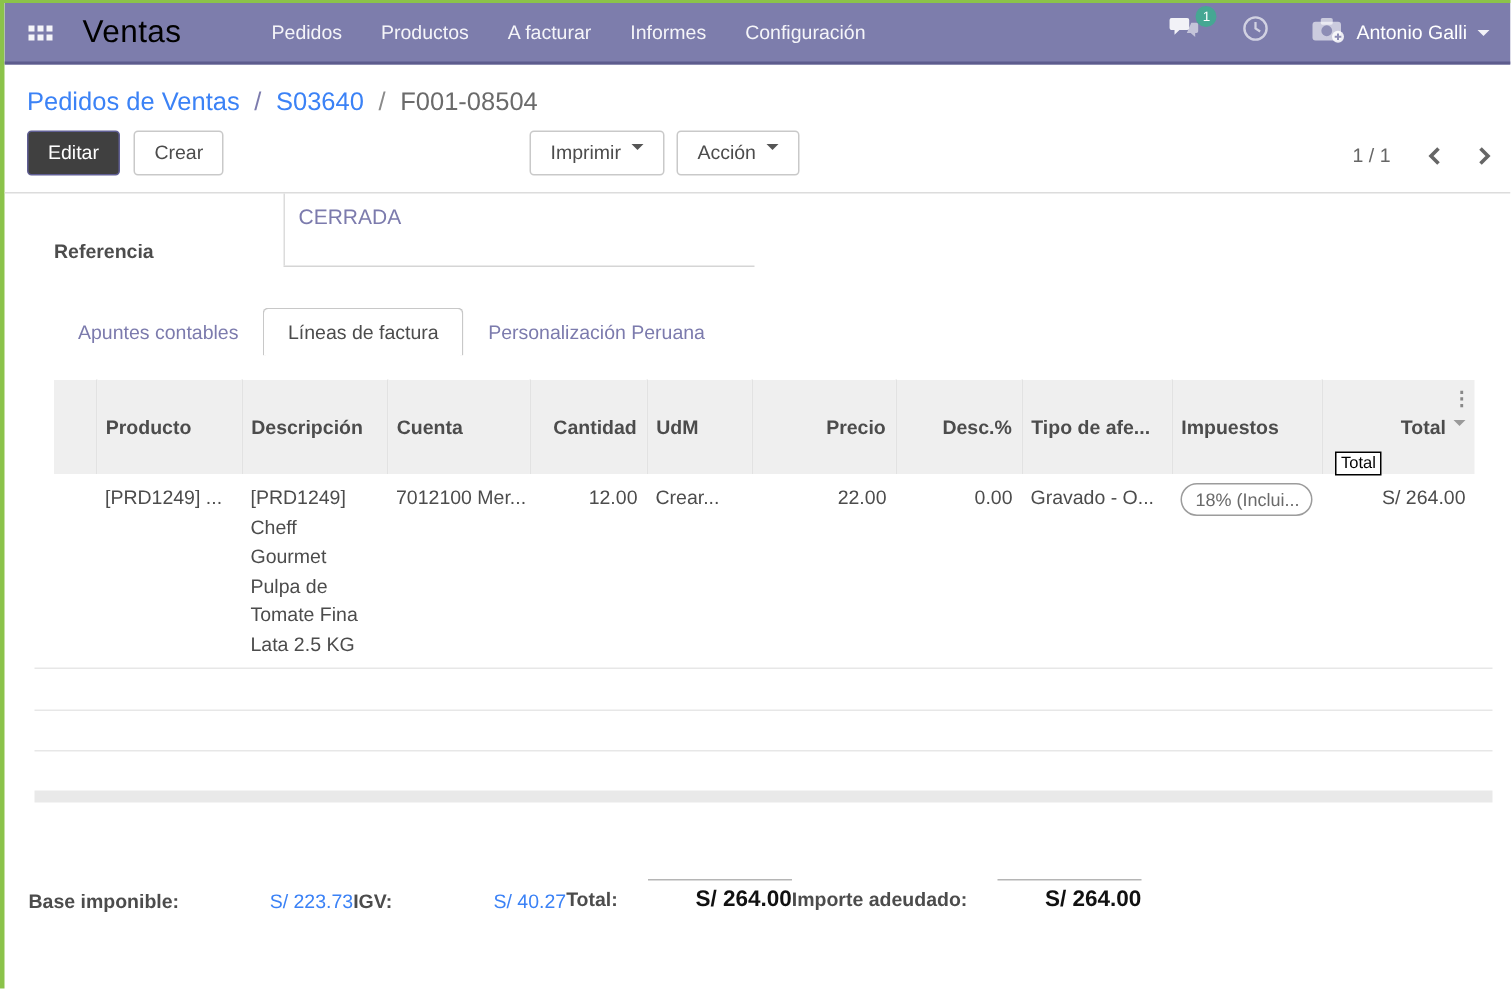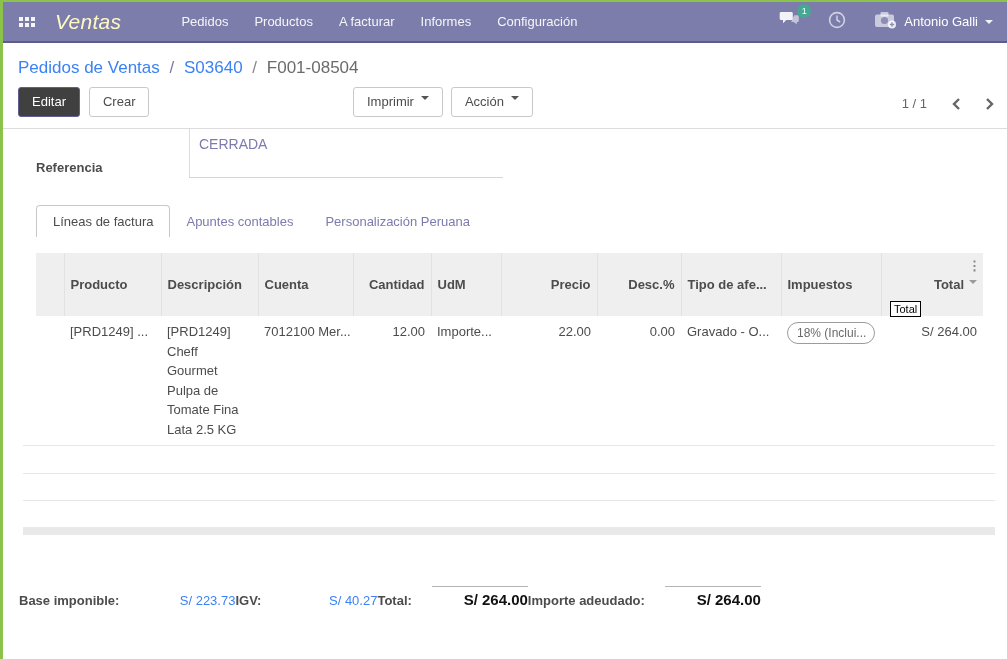--- a/index.html
+++ b/index.html
@@ -14,21 +14,21 @@
 
   
   .navbar {
     height:41px; background:#7d7dac; border-bottom:2px solid #5d5c8d;
     display:flex; align-items:center; justify-content:space-between;
     padding:0 14px 0 10px;
   }
   .nav-left { display:flex; align-items:center; }
   .apps-icon { display:grid; grid-template-columns:repeat(3,4px); grid-gap:2px; margin:0 20px 0 6px; cursor:pointer; }
   .apps-icon i { width:4px; height:4px; background:rgba(255,255,255,.92); }
-  .brand { color:#fef9c3; font-size:21px; letter-spacing:.3px; margin-right:60px; cursor:pointer;font-style:italic; }
+  .brand { color:#000000; font-size:21px; letter-spacing:.3px; margin-right:60px; cursor:pointer; }
   .menu { display:flex; gap:26px; }
   .menu a { color:rgba(255,255,255,.92); font-size:13px; text-decoration:none; cursor:pointer; }
   .nav-right { display:flex; align-items:center; gap:28px; }
   .chat-wrap { position:relative; cursor:pointer; }
   .msg-badge {
     position:absolute; top:-7px; right:-11px;
     background:#46a793; color:#fff; font-size:9px; line-height:12px;
     min-width:14px; height:14px; border-radius:8px; text-align:center; padding:1px 3px 0;
   }
   .clock-wrap { cursor:pointer; }
@@ -206,22 +206,22 @@
 <div class="sheet">
 
   <div class="field-area">
     <div class="status-text">CERRADA</div>
     <div class="ref-label">Referencia</div>
     <div class="vdiv"></div>
     <div class="field-underline"></div>
   </div>
 
   <div class="tabs">
+    <div class="tab">Apuntes contables</div>
     <div class="tab active">Líneas de factura</div>
-    <div class="tab">Apuntes contables</div>
     <div class="tab">Personalización Peruana</div>
   </div>
 
   <div class="table-wrap">
     <table class="grid">
       <colgroup>
         <col style="width:28px">
           <col style="width:97px">
           <col style="width:97px">
           <col style="width:95px">
@@ -250,21 +250,21 @@
           </th>
         </tr>
       </thead>
       <tbody>
         <tr>
           <td></td>
           <td class="trunc">[PRD1249] ...</td>
           <td class="wrap">[PRD1249] Cheff Gourmet Pulpa de Tomate Fina Lata 2.5 KG</td>
           <td class="trunc">7012100 Mer...</td>
           <td class="num">12.00</td>
-          <td class="trunc">Importe...</td>
+          <td class="trunc">Crear...</td>
           <td class="num">22.00</td>
           <td class="num">0.00</td>
           <td class="trunc">Gravado - O...</td>
           <td>
             <span class="tax-badge">18% (Inclui...</span>
           </td>
           <td class="num">S/ 264.00</td>
         </tr>
       </tbody>
     </table>

